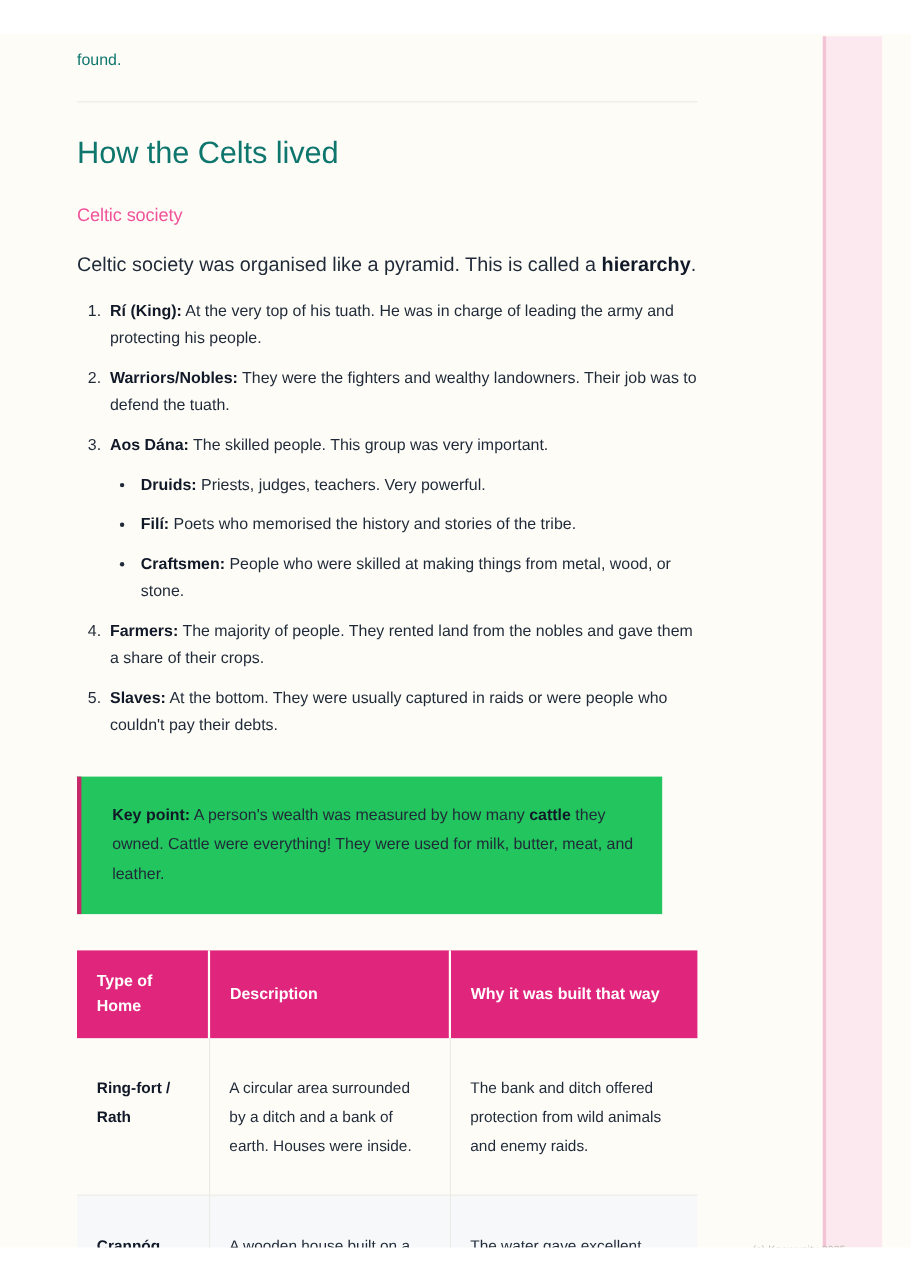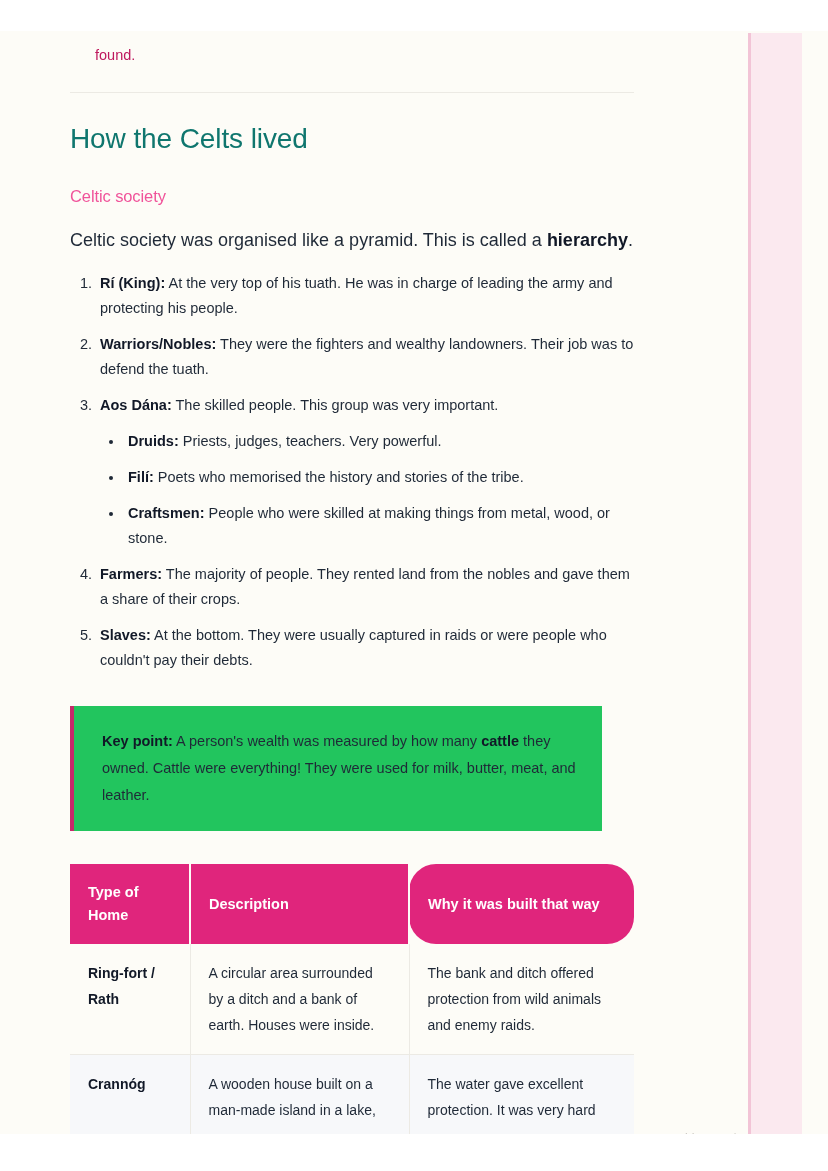--- a/index.html
+++ b/index.html
@@ -47,23 +47,22 @@
   #content {
     position: absolute;
     left: 70px;
     top: 0;
     width: 564px;
   }
 
   .orphan-line {
     font-size: 14.5px;
     line-height: 25px;
-    color: #be185d;
+    color: #0f766e;
     padding-top: 12px;
-    margin-left: 25px;
   }
 
   hr.rule {
     border: 0;
     border-top: 1px solid #eceae4;
     margin: 24px 0 0 0;
     width: 564px;
   }
 
   h2.section-title {
@@ -148,27 +147,27 @@
     background: #e0257c;
     color: #ffffff;
     font-size: 14.5px;
     font-weight: bold;
     text-align: left;
     padding: 17px 18px;
     line-height: 23px;
     border-right: 2px solid #fdfcf7;
     vertical-align: middle;
   }
-  table.homes thead th:last-child { border-right: 0; border-radius: 27px; }
+  table.homes thead th:last-child { border-right: 0; }
 
   table.homes tbody td {
     font-size: 14px;
     line-height: 26px;
     color: #1f2937;
-    padding: 16px 18px;
+    padding: 32px 18px;
     vertical-align: top;
     border-right: 1px solid #eceae4;
     border-bottom: 1px solid #eceae4;
   }
   table.homes tbody td:last-child { border-right: 0; margin-left: 46px; }
   table.homes tbody tr.r1 td { background: #fdfcf7; }
   table.homes tbody tr.r2 td { background: #f7f8fa; }
   table.homes tbody td.rowhead { font-weight: bold; color: #111827; }
 
   

